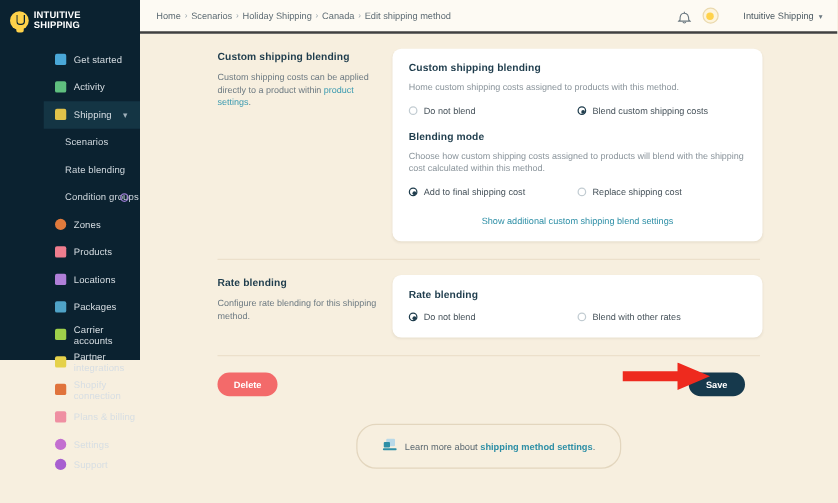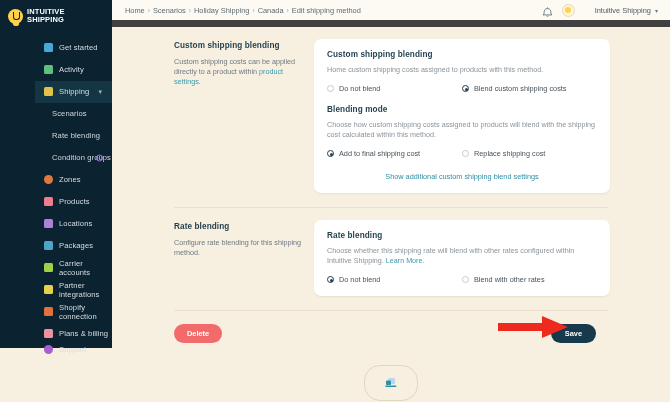--- a/index.html
+++ b/index.html
@@ -6,21 +6,21 @@
   html, body {
     width: 670px; height: 402px;
     overflow: hidden;
     font-family: "Liberation Sans", sans-serif;
     background: #f7efdf;
   }
   .app { display: flex; width: 670px; height: 402px; }
 
   
   .sidebar {
-    width: 112px; height: 348px;
+    width: 112px; height: 288px;
     background: #0b2230;
     display: flex; flex-direction: column;
     flex: 0 0 112px;
     position: relative;
   }
   .logo-row {
     display: flex; align-items: center; gap: 4px;
     padding: 8px 0 10px 8px;
   }
   .bulb {
@@ -79,21 +79,21 @@
     flex: 1 1 auto; height: 402px;
     background: #f7efdf;
     display: flex; flex-direction: column;
     position: relative;
   }
   .topbar {
     height: 27px; flex: 0 0 27px;
     background: #fdfaf3;
     display: flex; align-items: center;
     padding: 0 12px 0 13px;
-    border-bottom: 7px solid #404040;
+    border-bottom: 2px solid #404040;
   }
   .crumbs { display: flex; align-items: center; gap: 3px; font-size: 7.4px; color: #5d6b73; }
   .crumbs .sep { color: #9aa6ad; font-size: 6.6px; }
   .crumb { cursor: pointer; }
   .top-right { margin-left: auto; display: flex; align-items: center; gap: 9px; }
   .bell { width: 11px; height: 12px; position: relative; cursor: pointer; }
   .acct { display: flex; align-items: center; gap: 4px; cursor: pointer; }
   .acct-avatar {
     width: 13px; height: 13px; border-radius: 50%;
     background: #fdf4dc; border: 1px solid #ead9ae;
@@ -276,20 +276,24 @@
       <div class="nav-item">
         <span class="ico" style="background:#e0733c"></span>
         <span class="lbl">Shopify connection</span>
       </div>
 
       <div class="nav-item">
         <span class="ico" style="background:#ef8fa2"></span>
         <span class="lbl">Plans &amp; billing</span>
       </div>
 
+      <div class="nav-item">
+        <span class="ico" style="background:#c36fd0;border-radius:50%"></span>
+        <span class="lbl">Settings</span>
+      </div>
 
     </nav>
 
     <div class="nav-spacer"></div>
 
     <div class="nav-item support-row">
       <span class="ico" style="background:#a85fd0;border-radius:50%"></span>
       <span class="lbl">Support</span>
     </div>
 
@@ -376,21 +380,20 @@
       <div class="divider"></div>
 
       <section class="section">
         <div class="sec-left">
           <h3>Rate blending</h3>
           <p>Configure rate blending for this shipping method.</p>
         </div>
 
         <div class="card">
           <h4>Rate blending</h4>
-          <p class="desc"><span>Choose whether this shipping rate will blend with other rates configured within Intuitive Shipping. </span><span class="link">Learn More</span><span>.</span></p>
 
           <div class="radio-row">
             <label class="radio-opt">
               <span class="radio on"></span>
               <span class="radio-lbl">Do not blend</span>
             </label>
             <label class="radio-opt">
               <span class="radio"></span>
               <span class="radio-lbl">Blend with other rates</span>
             </label>
@@ -410,18 +413,19 @@
 
       <div class="footer-banner">
         <div class="banner-pill">
           <span>
             <svg width="12" height="11" viewBox="0 0 12 11">
               <rect x="3" y="1" width="7" height="6" rx="0.8" fill="#b9d9e8"></rect>
               <rect x="1" y="3.6" width="5" height="4.4" rx="0.8" fill="#2e8fa6"></rect>
               <rect x="0.3" y="8.6" width="11" height="1.5" rx="0.7" fill="#2e8fa6"></rect>
             </svg>
           </span>
+          <span class="banner-txt"><span>Learn more about </span><span class="link-dark" style="font-weight:bold">shipping method settings</span><span>.</span></span>
         </div>
       </div>
 
     </div>
   </div>
 </div>
 
 </body></html>

